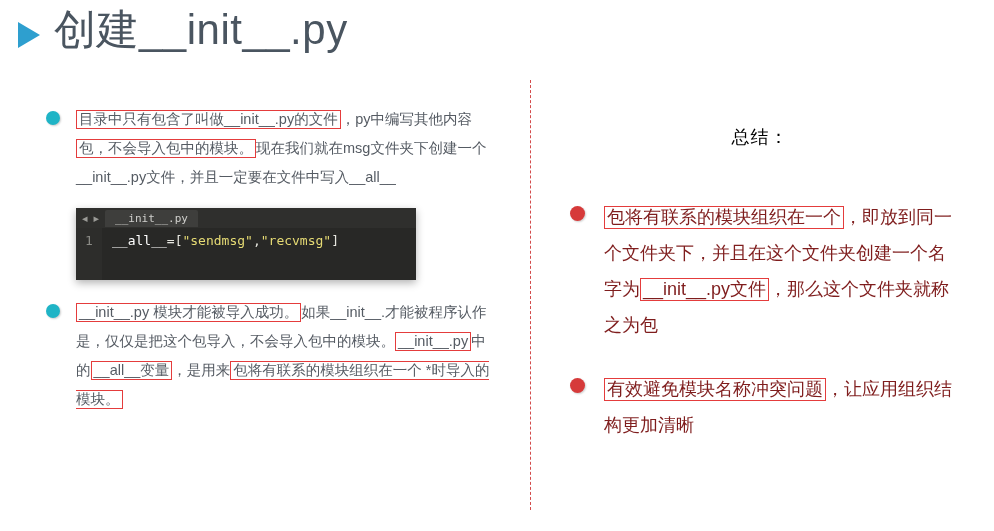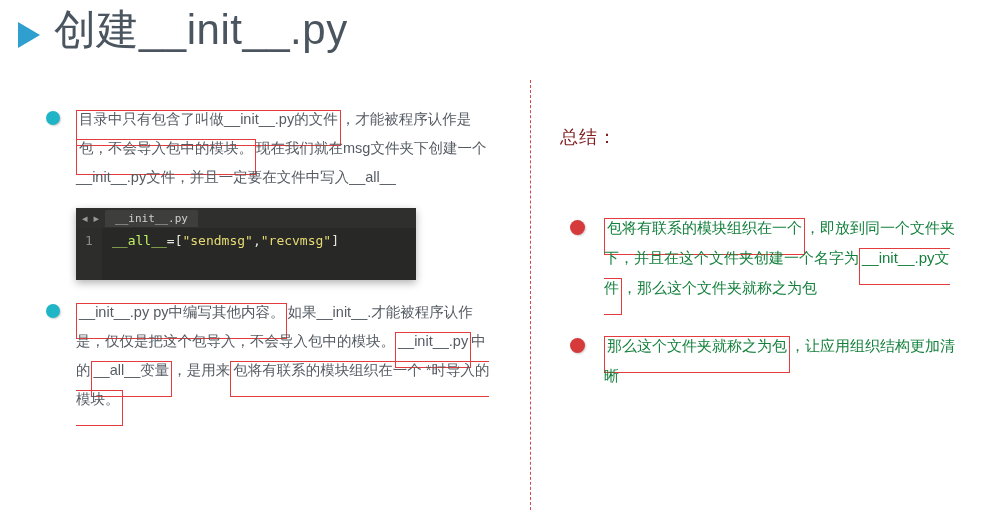--- a/index.html
+++ b/index.html
@@ -73,21 +73,21 @@
     top: 6px;
     width: 14px;
     height: 14px;
     border-radius: 50%;
     box-shadow: 1px 1px 2px rgba(0,0,0,0.2);
   }
   .dot.teal { background: #1fb4c6; }
   .dot.red  { background: #d63a3a; }
   .hl {
     border: 1.5px solid #e43c3c;
-    padding: 0 2px 18px 2px;
+    padding: 0 2px 1px 2px;
     display: inline;
     line-height: 1.6;
   }
   
   .editor-wrap {
     margin: 4px 0 18px 30px;
     width: 340px;
     box-shadow: 0 3px 8px rgba(0,0,0,0.3);
   }
   .editor-tabbar {
@@ -115,37 +115,38 @@
     line-height: 26px;
     height: 52px;
   }
   .gutter {
     width: 26px;
     text-align: center;
     color: #8a8a85;
     background: #2d2d2b;
   }
   .codeline { padding-left: 10px; }
-  .code-var   { color: #bef264; }
+  .code-var   { color: #ffffff; }
   .code-op    { color: #e6e6df; }
   .code-str   { color: #e6db74; }
   .code-punct { color: #e6e6df; }
   .summary-title {
     font-size: 18px;
-    color: #7f1d1d;
-    margin-bottom: 64px;
+    color: #000000;
+    margin-bottom: 50px;
     letter-spacing: 1px;
+    text-align: center;
   }
   .right-bullet {
     position: relative;
     padding-left: 44px;
     margin-bottom: 28px;
-    font-size: 15px;
+    font-size: 18px;
     line-height: 2.0;
-    color: #15803d;
+    color: #7f1d1d;
   }
   .right-bullet .dot {
     left: 10px;
     top: 7px;
     width: 15px;
     height: 15px;
   }
 </style>
 </head>
 <body>
@@ -156,52 +157,52 @@
     <div class="tri"></div>
     <div class="title-text">创建__init__.py</div>
   </div>
 
   <div class="divider"></div>
 
   <div class="left-col">
 
     <div class="bullet">
       <div class="dot teal"></div>
-      <span class="hl">目录中只有包含了叫做__init__.py的文件</span><span>，才能被程序认作是 </span><span class="hl">包，不会导入包中的模块。</span><span>现在我们就在msg文件夹下创建一个__init__.py文件，并且一定要在文件中写入__all__</span>
+      <span class="hl">目录中只有包含了叫做__init__.py的文件</span><span>，py中编写其他内容 </span><span class="hl">包，不会导入包中的模块。</span><span>现在我们就在msg文件夹下创建一个__init__.py文件，并且一定要在文件中写入__all__</span>
     </div>
 
     <div class="editor-wrap">
       <div class="editor-tabbar">
         <span class="chev">◂</span>
         <span class="chev">▸</span>
         <span class="tab">__init__.py</span>
       </div>
       <div class="editor-body">
         <div class="gutter">1</div>
         <div class="codeline">
           <span class="code-var">__all__</span><span class="code-op">=</span><span class="code-punct">[</span><span class="code-str">"sendmsg"</span><span class="code-punct">,</span><span class="code-str">"recvmsg"</span><span class="code-punct">]</span>
         </div>
       </div>
     </div>
 
     <div class="bullet">
       <div class="dot teal"></div>
-      <span class="hl">__init__.py py中编写其他内容。</span><span>如果__init__.才能被程序认作是，仅仅是把这个包导入，不会导入包中的模块。</span><span class="hl">__init__.py</span><span>中的</span><span class="hl">__all__变量</span><span>，是用来</span><span class="hl">包将有联系的模块组织在一个 *时导入的模块。</span>
+      <span class="hl">__init__.py 模块才能被导入成功。</span><span>如果__init__.才能被程序认作是，仅仅是把这个包导入，不会导入包中的模块。</span><span class="hl">__init__.py</span><span>中的</span><span class="hl">__all__变量</span><span>，是用来</span><span class="hl">包将有联系的模块组织在一个 *时导入的模块。</span>
     </div>
 
 
   </div>
 
   <div class="right-col">
     <div class="summary-title">总结：</div>
 
     <div class="right-bullet">
       <div class="dot red"></div>
       <span class="hl">包将有联系的模块组织在一个</span><span>，即放到同一个文件夹下，并且在这个文件夹创建一个名字为</span><span class="hl">__init__.py文件</span><span>，那么这个文件夹就称之为包</span>
     </div>
 
     <div class="right-bullet">
       <div class="dot red"></div>
-      <span class="hl">那么这个文件夹就称之为包</span><span>，让应用组织结构更加清晰</span>
+      <span class="hl">有效避免模块名称冲突问题</span><span>，让应用组织结构更加清晰</span>
     </div>
   </div>
 
 </div>
 
 </body></html>

